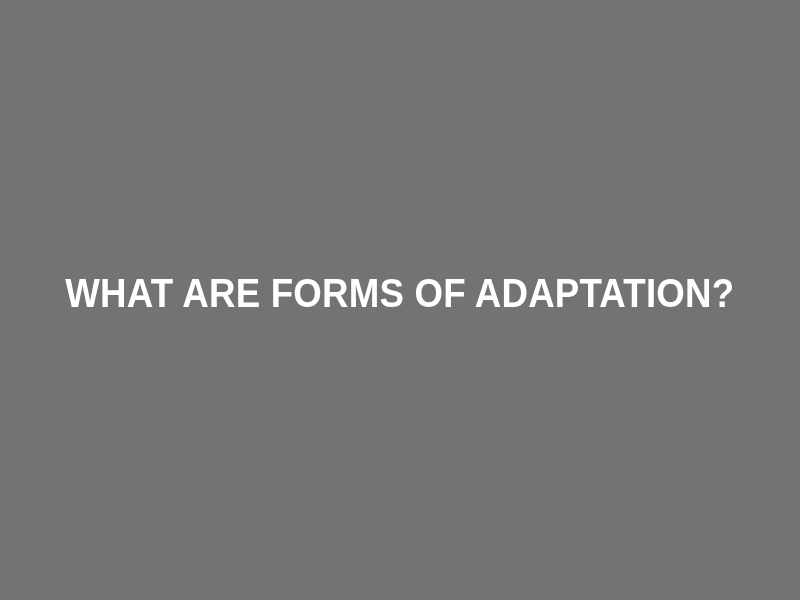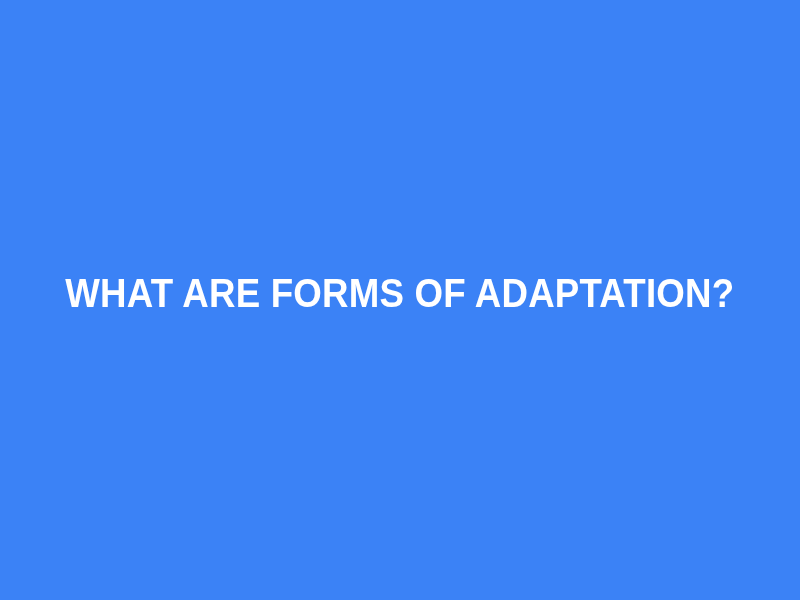--- a/index.html
+++ b/index.html
@@ -58,21 +58,21 @@
     white-space: nowrap;
     
     transform: scaleX(0.895);
     transform-origin: center center;
     -webkit-font-smoothing: antialiased;
   }
 </style>
 </head>
 <body>
 
-<div class="title-card" style="background-color: #3b82f6;">
+<div class="title-card" style="background-color: #737373;">
 
   <div class="headline-block">
 
     <h1 class="headline" style="color: rgb(255, 255, 255);">WHAT ARE FORMS OF ADAPTATION?</h1>
 
   </div>
 
 </div>
 
 </body></html>

